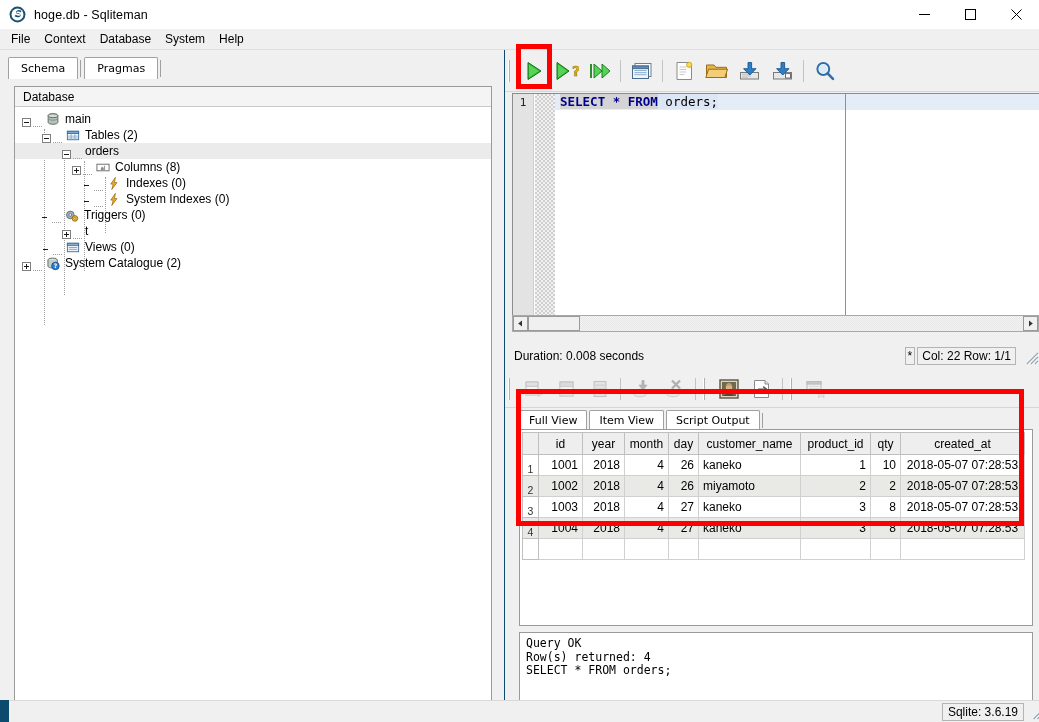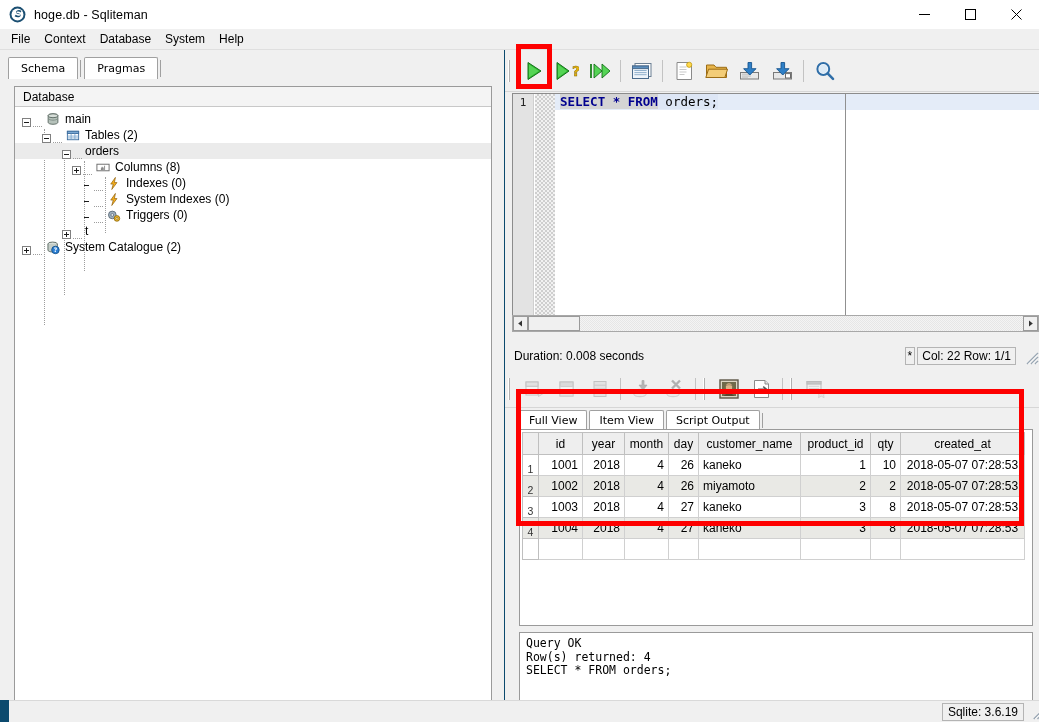--- a/index.html
+++ b/index.html
@@ -335,38 +335,48 @@
 
         <div class="tnode" style="padding-left:83px;">
           <div class="twist none" style="margin-left:-15px;"></div>
           <div class="dots"></div>
           <svg class="ticon" viewBox="0 0 16 16">
             <path d="M9.5 1.5 L4.5 8.6 H7.2 L5.6 14.4 L11.2 7.0 H8.4 Z" fill="#f6b01e" stroke="#8a5a08" stroke-width="0.7"></path>
           </svg>
           <span class="tlabel">System Indexes (0)</span>
         </div>
 
-        <div class="tnode" style="padding-left:83px;">
+        <div class="tnode" style="padding-left:41px;">
           <div class="twist none" style="margin-left:-15px;"></div>
           <div class="dots"></div>
           <svg class="ticon" viewBox="0 0 16 16">
             <circle cx="6.2" cy="7.4" r="4.1" fill="#9fb0bf" stroke="#4c5b68" stroke-width="0.8"></circle>
             <circle cx="6.2" cy="7.4" r="1.5" fill="#e9eef2" stroke="#4c5b68" stroke-width="0.7"></circle>
             <circle cx="11.1" cy="11.1" r="3" fill="#f0b92c" stroke="#7d5c0a" stroke-width="0.8"></circle>
             <circle cx="11.1" cy="11.1" r="1.1" fill="#fff3cf" stroke="#7d5c0a" stroke-width="0.6"></circle>
           </svg>
           <span class="tlabel">Triggers (0)</span>
         </div>
 
         <div class="tnode" style="padding-left:62px;">
           <div class="twist plus" style="margin-left:-15px;"></div>
           <div class="dots"></div>
           <span class="tlabel">t</span>
         </div>
 
+        <div class="tnode" style="padding-left:42px;">
+          <div class="twist none" style="margin-left:-15px;"></div>
+          <div class="dots"></div>
+          <svg class="ticon" viewBox="0 0 16 16">
+            <rect x="2" y="3.5" width="12" height="9" fill="#eef4f9" stroke="#4b6f93"></rect>
+            <rect x="2" y="3.5" width="12" height="2.2" fill="#93b6d6" stroke="#4b6f93"></rect>
+            <path d="M3.6 8h8.8M3.6 10h8.8" stroke="#7b9dbb" stroke-width="0.9"></path>
+          </svg>
+          <span class="tlabel">Views (0)</span>
+        </div>
 
         <div class="tnode" style="padding-left:22px;">
           <div class="twist plus" style="margin-left:-15px;"></div>
           <div class="dots"></div>
           <svg class="ticon" viewBox="0 0 16 16">
             <ellipse cx="7.6" cy="4.2" rx="5" ry="2" fill="#d7ded9" stroke="#5d6b64"></ellipse>
             <path d="M2.6 4.2v6.6c0 1.1 2.2 2 5 2s5-.9 5-2V4.2" fill="#c4cdc7" stroke="#5d6b64"></path>
             <circle cx="10.6" cy="10.6" r="4" fill="#2b7fd4" stroke="#17558f"></circle>
             <text x="10.6" y="13.1" font-size="6.4" text-anchor="middle" fill="#ffffff" font-family="DejaVu Sans, sans-serif" font-weight="bold">?</text>
           </svg>

